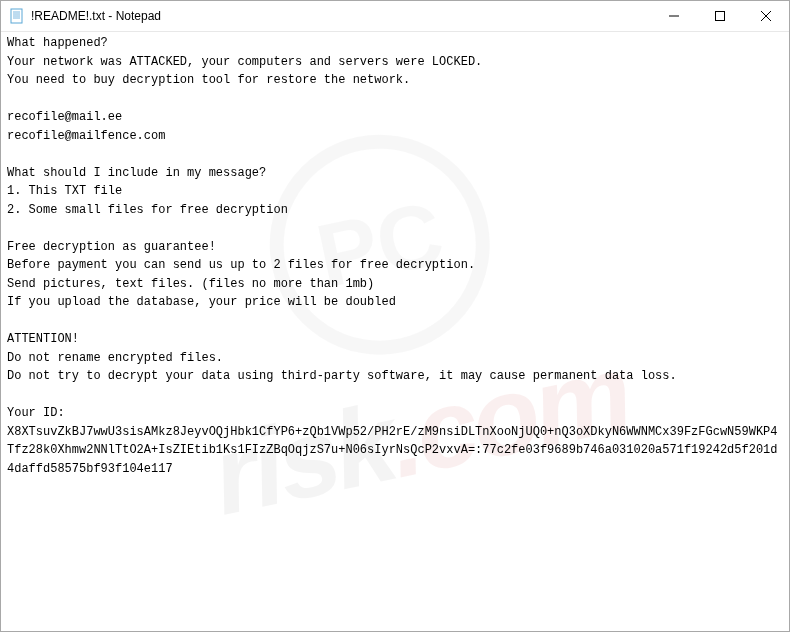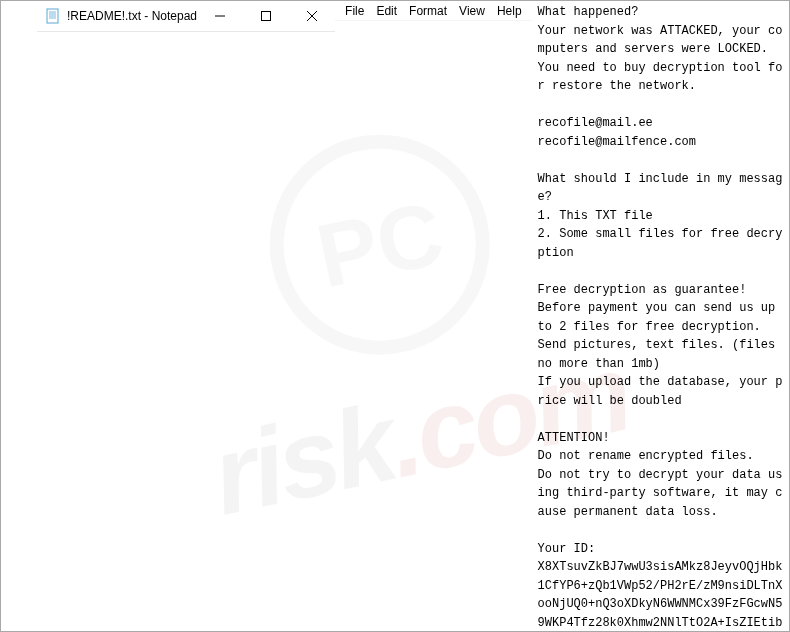--- a/index.html
+++ b/index.html
@@ -10,23 +10,22 @@
     height: 632px;
     overflow: hidden;
     position: relative;
   }
   .window {
     width: 790px;
     height: 632px;
     border: 1px solid #a8a8a8;
     background: #fff;
     display: flex;
-    flex-direction: row;
+    flex-direction: column;
     position: relative;
-    padding-left: 36px;
   }
   .titlebar {
     height: 31px;
     background: #fff;
     border-bottom: 1px solid #e8e8e8;
     display: flex;
     align-items: center;
     padding-left: 8px;
   }
   .title-icon {
@@ -150,27 +149,20 @@
       </div>
       <div class="win-btn">
         <svg width="10" height="10" viewBox="0 0 10 10">
             <line x1="0" y1="0" x2="10" y2="10" stroke="#000" stroke-width="1"></line>
             <line x1="10" y1="0" x2="0" y2="10" stroke="#000" stroke-width="1"></line>
           </svg>
       </div>
     </div>
   </div>
 
-  <div class="menubar">
-    <span class="menu-item">File</span>
-    <span class="menu-item">Edit</span>
-    <span class="menu-item">Format</span>
-    <span class="menu-item">View</span>
-    <span class="menu-item">Help</span>
-  </div>
 
   <div class="watermark">
     <div class="watermark-inner">
       <div class="watermark-badge">
         <span class="watermark-badge-inner">PC</span>
       </div>
       <div class="watermark-text">
         <span>risk</span><span class="red">.com</span>
       </div>
     </div>

